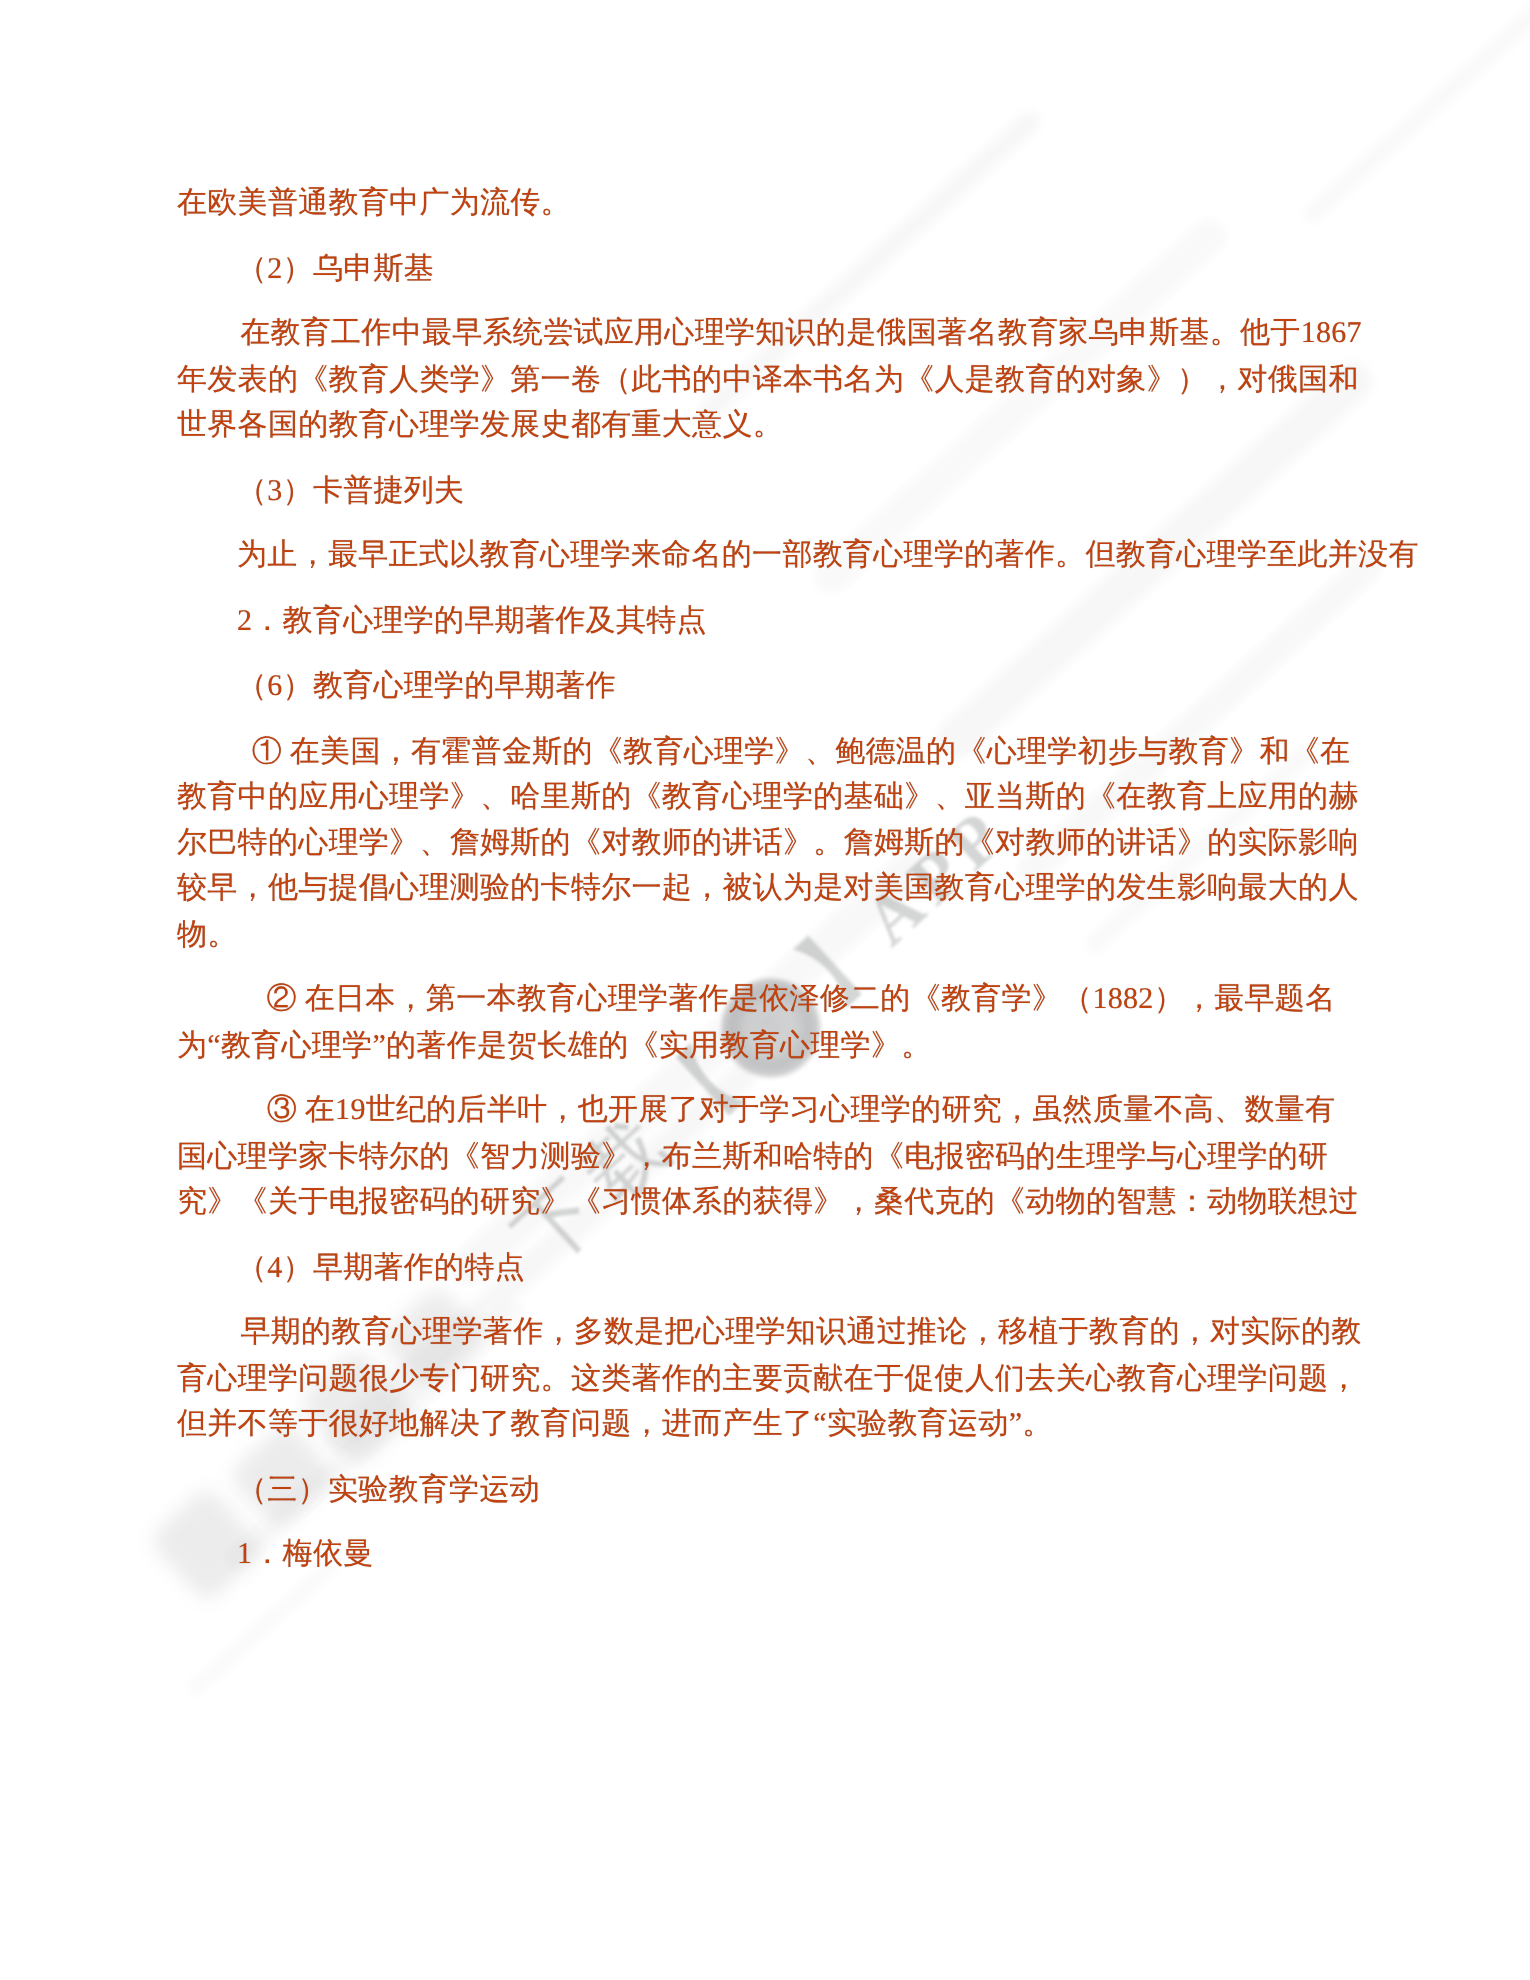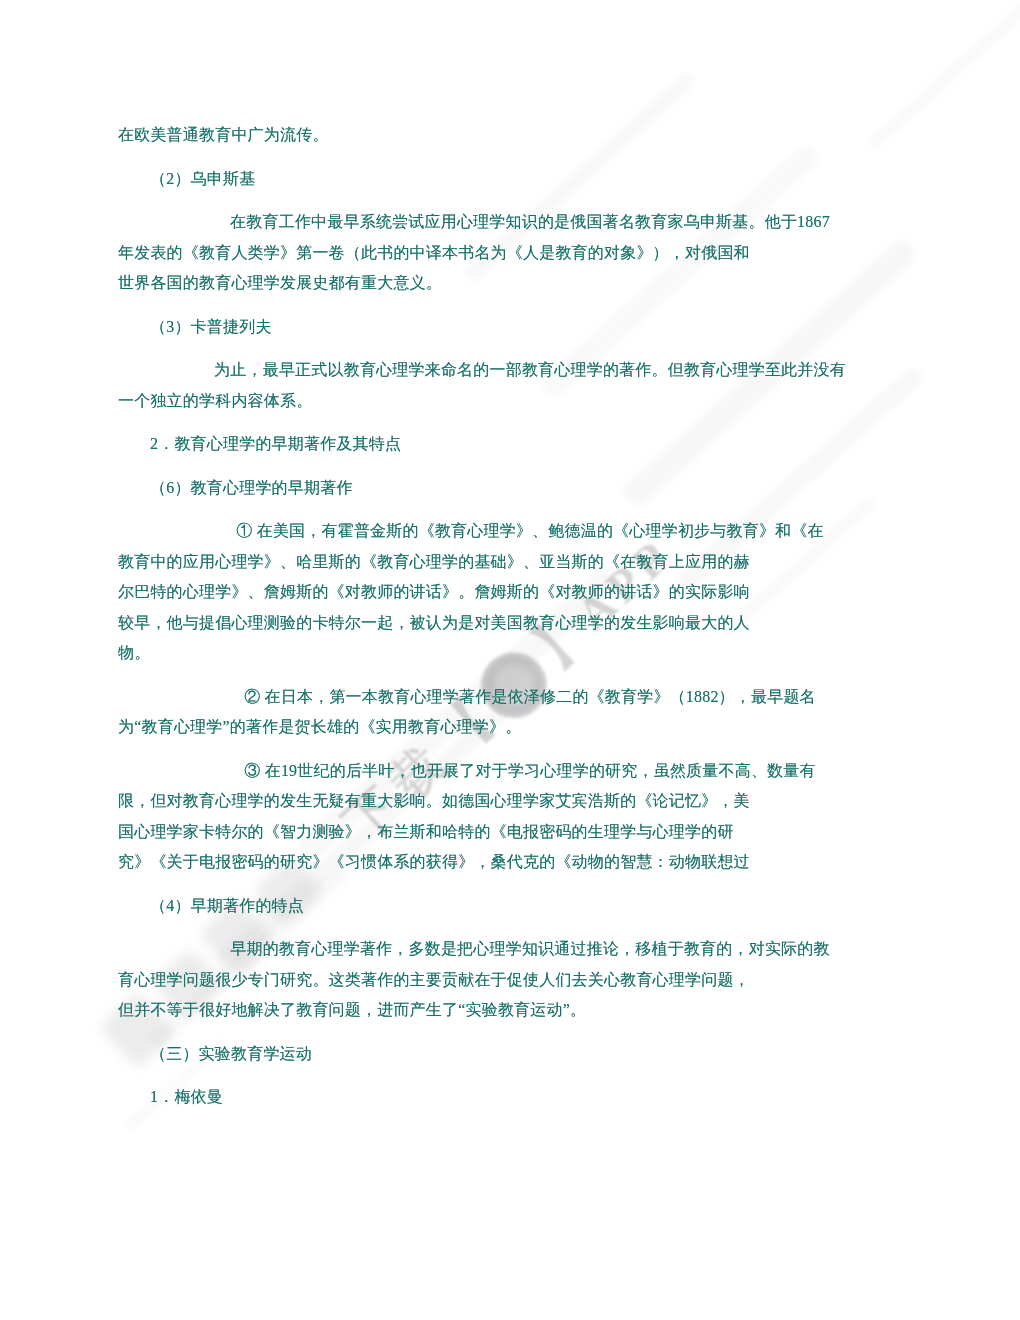--- a/index.html
+++ b/index.html
@@ -7,24 +7,24 @@
     width:1020px;height:1320px;
     background:#ffffff;
     position:relative;
     overflow:hidden;
     font-family:"Liberation Serif","DejaVu Serif",serif;
   }
   
   .page-text{
     position:absolute;
     left:118px;top:120px;width:792px;
-    font-size:16px;
+    font-size:20px;
     line-height:30.5px;
     letter-spacing:0.2px;
-    color:#0f766e;
+    color:#c2410c;
     text-shadow:0 0 0.6px rgba(70,70,70,0.55);
     z-index:2;
   }
   .block{margin:0 0 13px 0;}
   .block:last-child{margin-bottom:0;font-family:Liberation Serif, serif;}
   .heading{padding-left:2em;}
   .para .line:first-child{text-indent:2em;text-align:center;}
   .line{white-space:nowrap;}
   
   .wm-layer{position:absolute;inset:0;z-index:1;pointer-events:none;}
@@ -114,38 +114,36 @@
     <div class="block flush">在欧美普通教育中广为流传。</div>
     <div class="block heading">（2）乌申斯基</div>
     <div class="block para">
       <div class="line">在教育工作中最早系统尝试应用心理学知识的是俄国著名教育家乌申斯基。他于1867</div>
       <div class="line">年发表的《教育人类学》第一卷（此书的中译本书名为《人是教育的对象》），对俄国和</div>
       <div class="line">世界各国的教育心理学发展史都有重大意义。</div>
     </div>
     <div class="block heading">（3）卡普捷列夫</div>
     <div class="block para">
       <div class="line">为止，最早正式以教育心理学来命名的一部教育心理学的著作。但教育心理学至此并没有</div>
-      <div class="line">一个独立的学科内容体系。</div>
     </div>
     <div class="block heading">2．教育心理学的早期著作及其特点</div>
     <div class="block heading">（6）教育心理学的早期著作</div>
     <div class="block para">
       <div class="line">① 在美国，有霍普金斯的《教育心理学》、鲍德温的《心理学初步与教育》和《在</div>
       <div class="line">教育中的应用心理学》、哈里斯的《教育心理学的基础》、亚当斯的《在教育上应用的赫</div>
       <div class="line">尔巴特的心理学》、詹姆斯的《对教师的讲话》。詹姆斯的《对教师的讲话》的实际影响</div>
       <div class="line">较早，他与提倡心理测验的卡特尔一起，被认为是对美国教育心理学的发生影响最大的人</div>
       <div class="line">物。</div>
     </div>
     <div class="block para">
       <div class="line">② 在日本，第一本教育心理学著作是依泽修二的《教育学》（1882），最早题名</div>
       <div class="line">为“教育心理学”的著作是贺长雄的《实用教育心理学》。</div>
     </div>
     <div class="block para">
       <div class="line">③ 在19世纪的后半叶，也开展了对于学习心理学的研究，虽然质量不高、数量有</div>
-      <div class="line">限，但对教育心理学的发生无疑有重大影响。如德国心理学家艾宾浩斯的《论记忆》，美</div>
       <div class="line">国心理学家卡特尔的《智力测验》，布兰斯和哈特的《电报密码的生理学与心理学的研</div>
       <div class="line">究》《关于电报密码的研究》《习惯体系的获得》，桑代克的《动物的智慧：动物联想过</div>
     </div>
     <div class="block heading">（4）早期著作的特点</div>
     <div class="block para">
       <div class="line">早期的教育心理学著作，多数是把心理学知识通过推论，移植于教育的，对实际的教</div>
       <div class="line">育心理学问题很少专门研究。这类著作的主要贡献在于促使人们去关心教育心理学问题，</div>
       <div class="line">但并不等于很好地解决了教育问题，进而产生了“实验教育运动”。</div>
     </div>
     <div class="block heading">（三）实验教育学运动</div>

